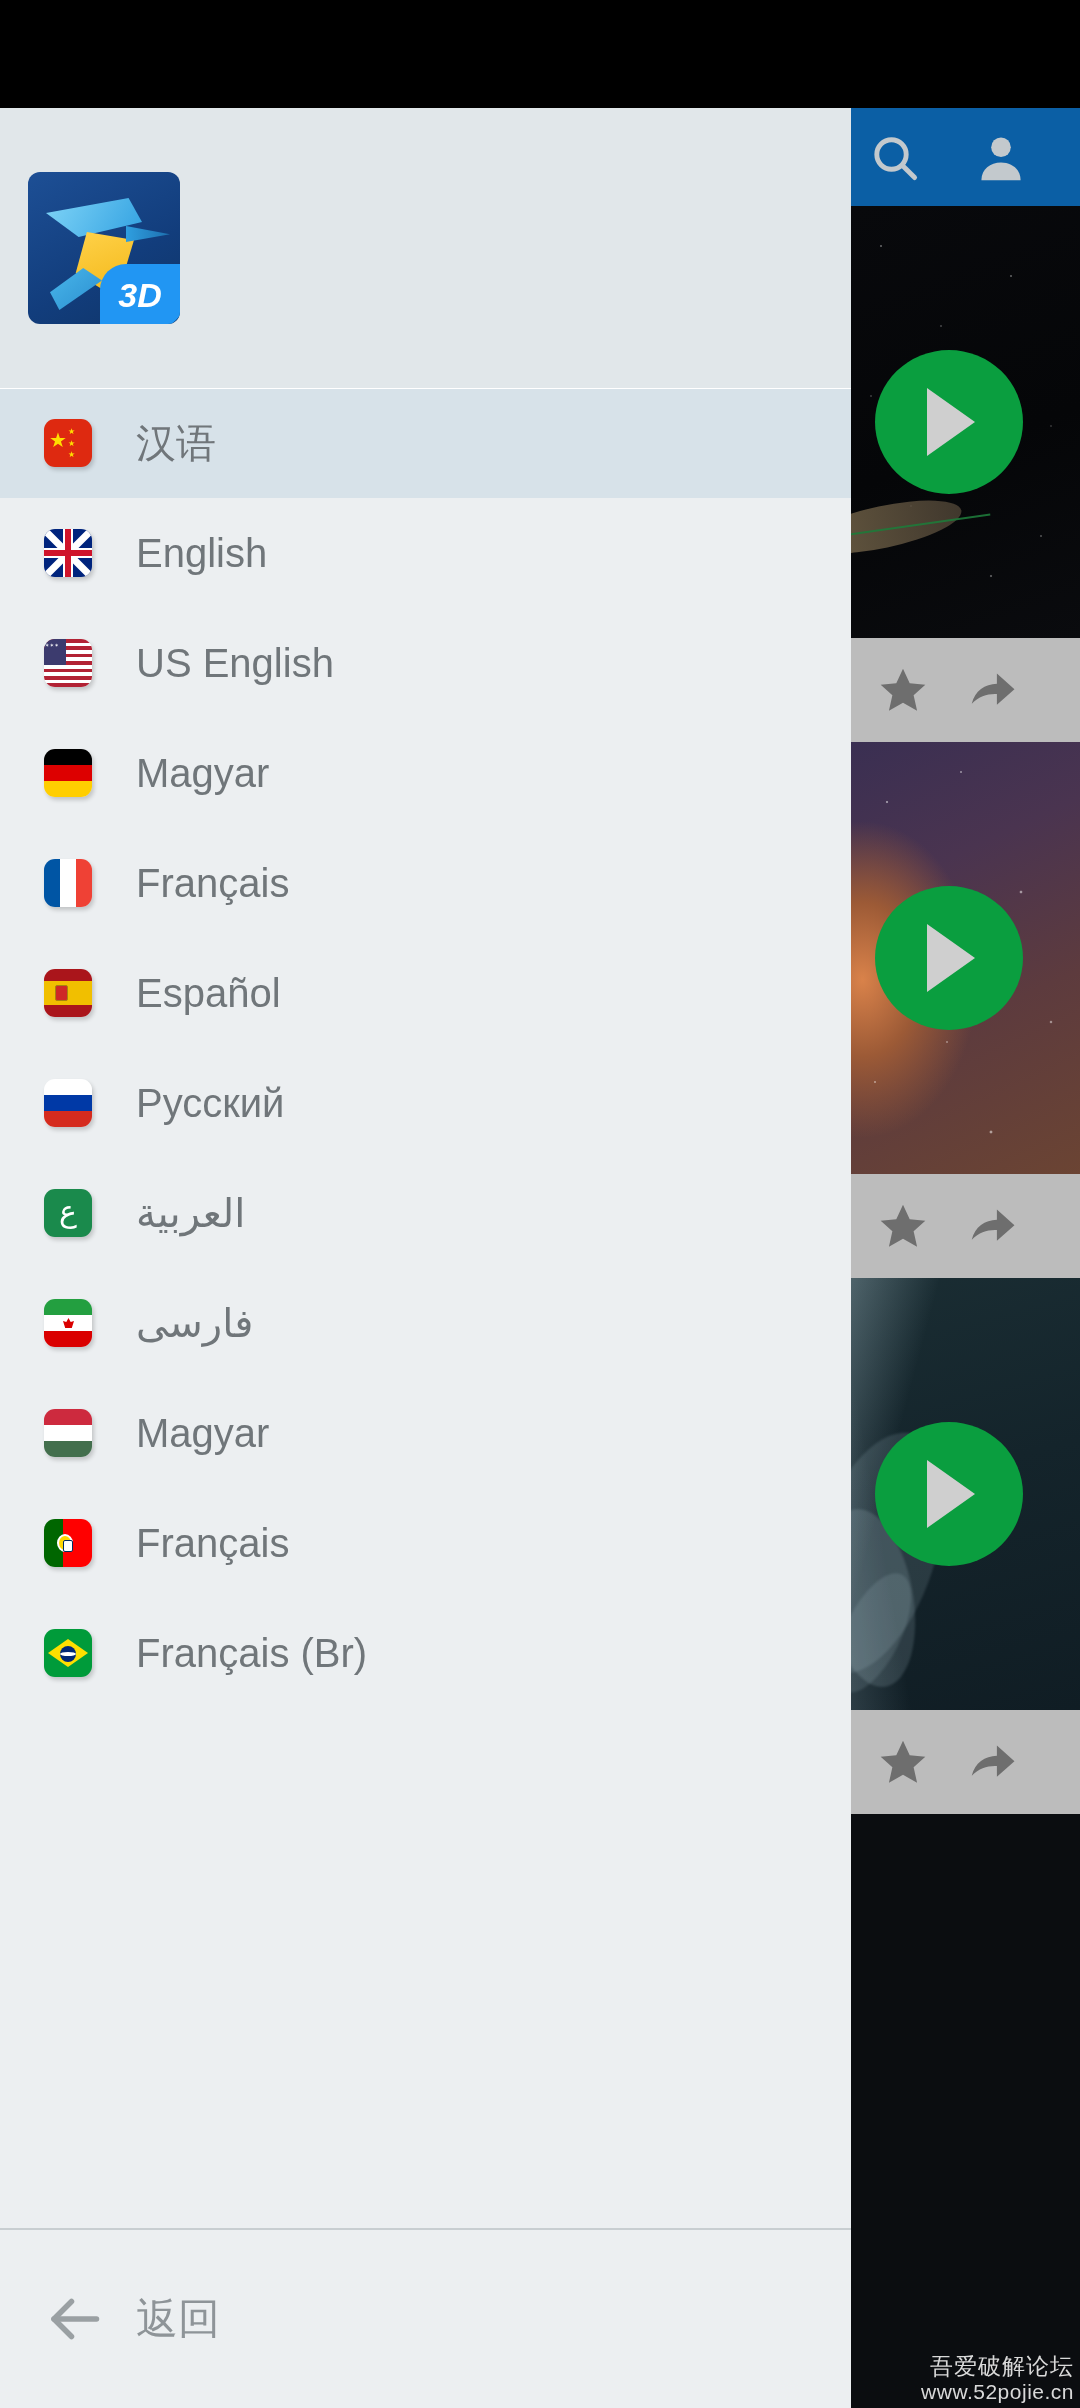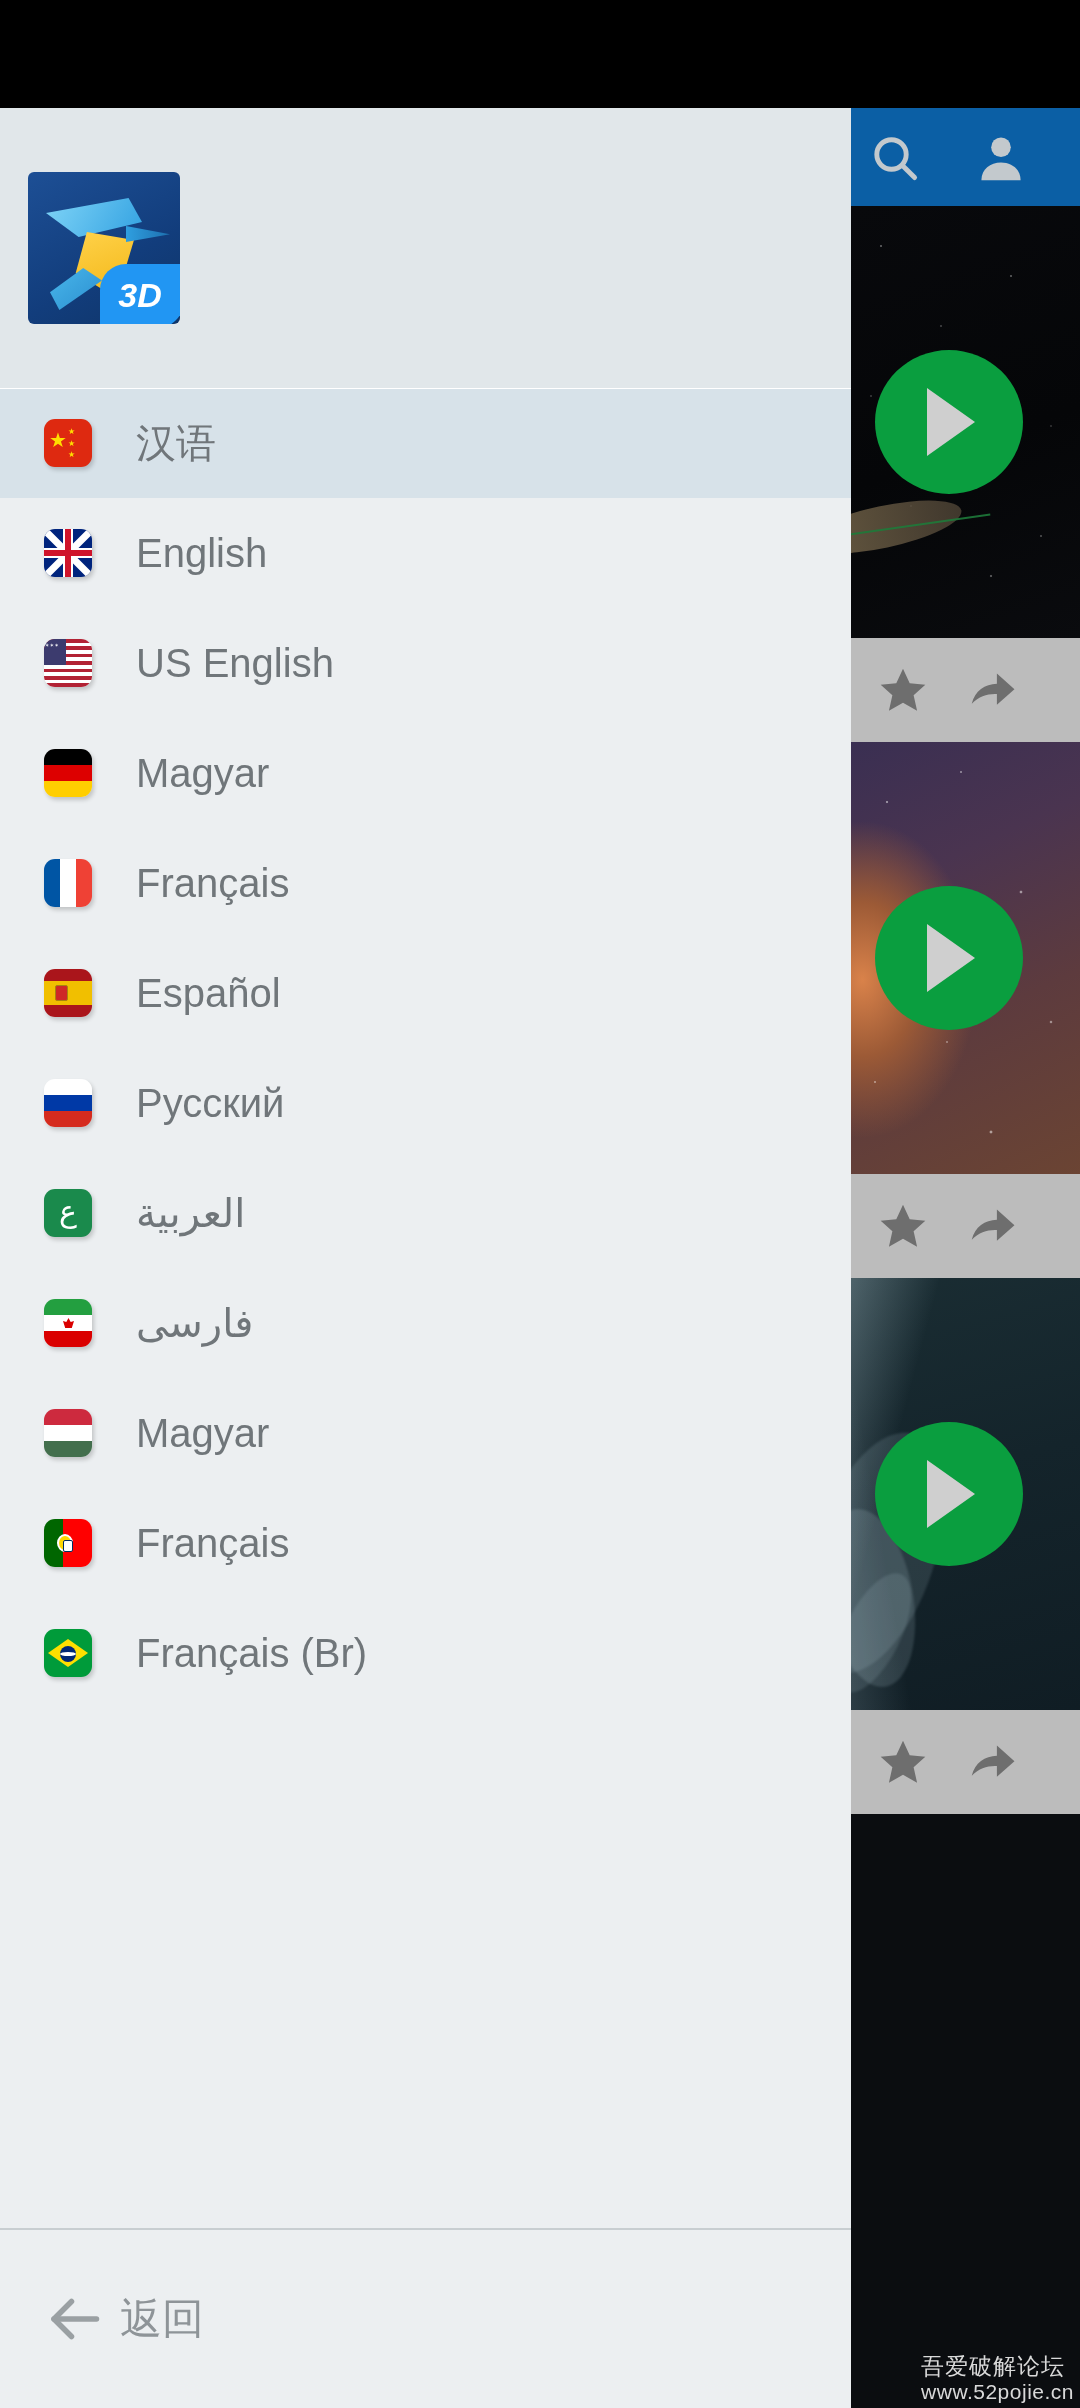--- a/index.html
+++ b/index.html
@@ -91,37 +91,37 @@
       linear-gradient(105deg,rgba(200,225,235,.30) 0%,rgba(200,225,235,0) 26%),
       linear-gradient(80deg,rgba(190,220,232,.16) 0%,rgba(190,220,232,0) 20%),
       linear-gradient(165deg,#1a2d33 0%,#14242b 45%,#101d24 100%);
   }
   #thumb-2 .wisp{
     position:absolute; background:rgba(205,230,240,.42);
     border-radius:50%; filter:blur(1px);
   }
 
   #watermark{
-    position:absolute; right:6px; bottom:4px; text-align:left;
+    position:absolute; right:6px; bottom:4px; text-align:right;
     color:#d9d9d9; line-height:1.15; pointer-events:none;
   }
   #wm-line1{ font-size:23px; letter-spacing:1px; }
   #wm-line2{ font-size:21px; letter-spacing:.5px; }
 
   
   #drawer{
     position:absolute; left:0; top:108px; width:851px; height:2300px;
     background:#eceff1; display:flex; flex-direction:column;
   }
   #drawer-header{
     position:relative; height:280px; background:#e1e7ea; flex:none;
     display:flex; align-items:center; padding-left:28px;
   }
   #app-logo{
-    width:152px; height:152px; border-radius:6px; flex:none;
+    width:152px; height:152px; border-radius:12px; flex:none;
     background:linear-gradient(150deg,#1d4f95 0%,#123d7c 60%,#0f3568 100%);
     position:relative; overflow:hidden;
   }
   #app-logo .badge3d{
     position:absolute; right:-6px; bottom:-6px; width:86px; height:66px;
     background:#2196f3; border-radius:26px 0 34px 0;
     color:#fff; font-size:34px; font-weight:bold; font-style:italic;
     display:flex; align-items:center; justify-content:center;
     padding-right:6px; padding-bottom:4px;
   }
@@ -213,21 +213,21 @@
   .f-br .globe{ position:absolute; left:16px; top:17px; width:16px; height:16px;
     border-radius:50%; background:#002776; }
   .f-br .globe::after{ content:""; position:absolute; left:0; top:6px; width:16px; height:4px;
     background:#fff; border-radius:50%; }
 
   #drawer-footer{
     flex:none; height:180px; border-top:2px solid #c8ced1;
     display:flex; align-items:center; padding-left:44px; background:#eceff1;
   }
   #back-icon{ width:60px; height:60px; flex:none; }
-  #back-label{ margin-left:16px; font-size:42px; color:#8e9498; line-height:1; }
+  #back-label{ margin-left:32px; font-size:42px; color:#8e9498; line-height:1; }
 </style>
 </head>
 <body>
 
 <div id="screen">
 
   <div id="status-bar"></div>
 
   <div id="content-pane">
 

